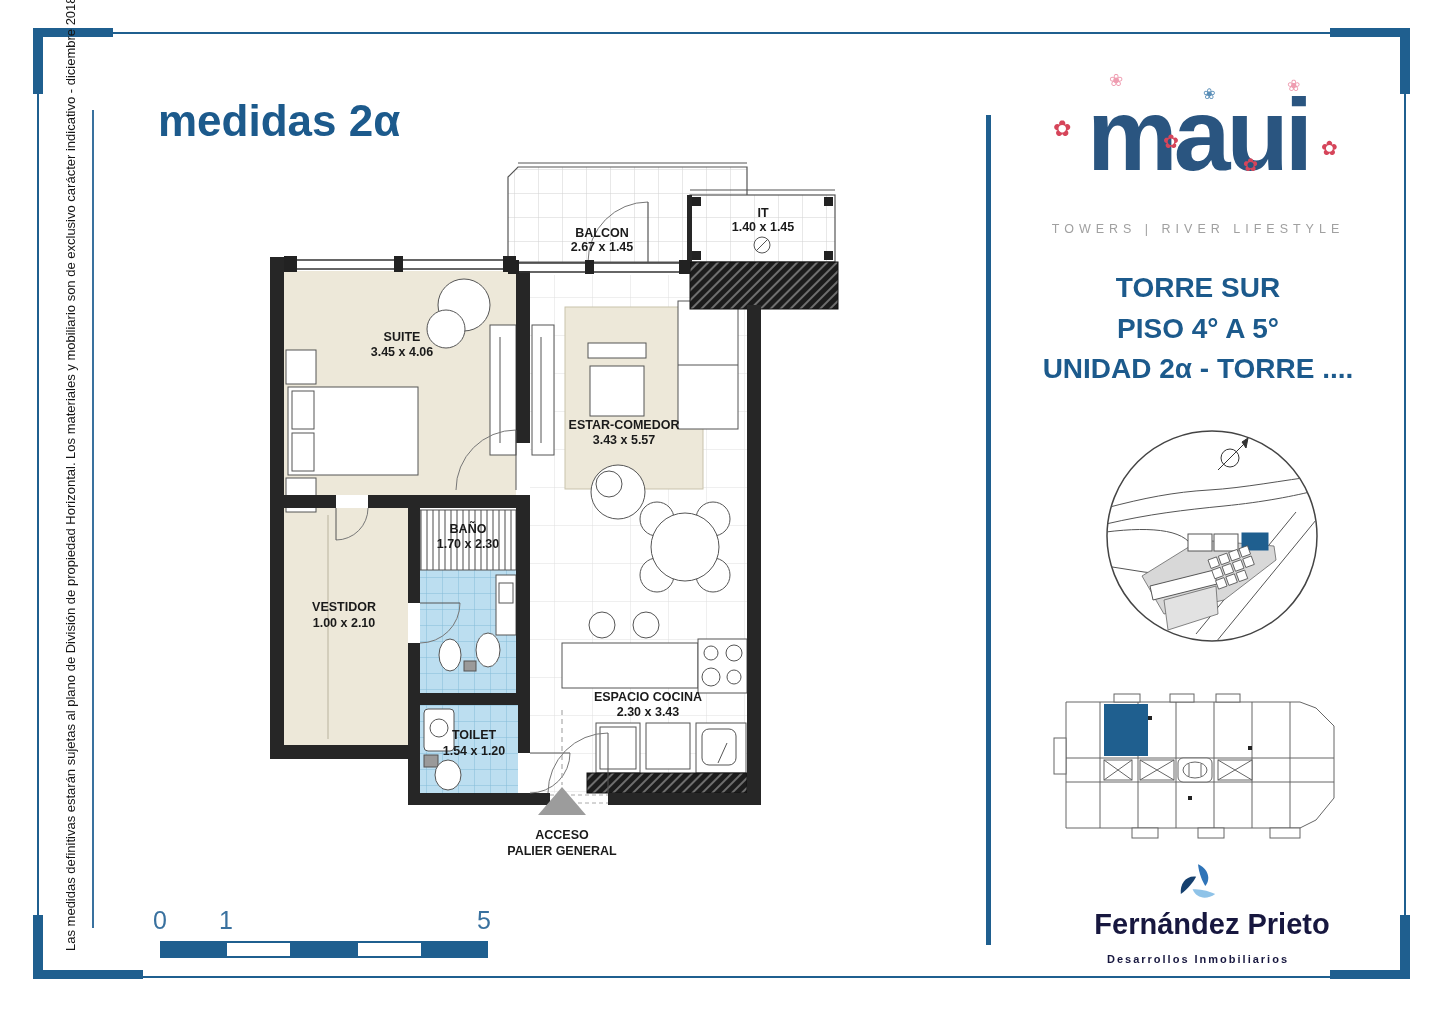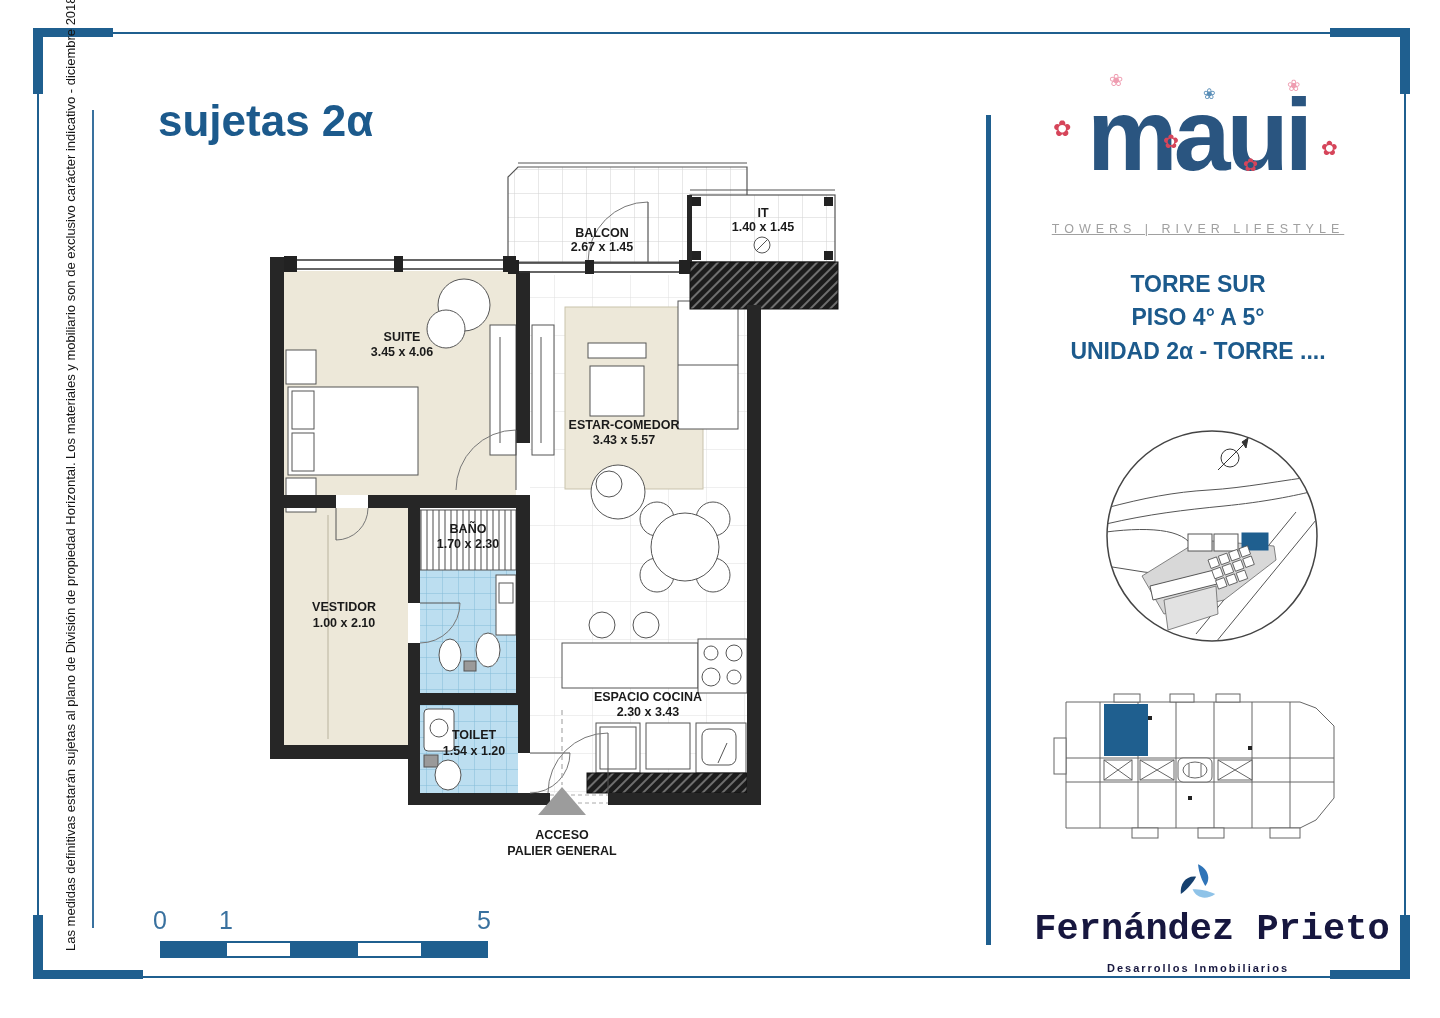--- a/index.html
+++ b/index.html
@@ -46,30 +46,30 @@
   .seg.b { background:#1f5f8f; } .seg.w { background:#fff; }
 
   
   .right-panel { position:absolute; left:991px; top:60px; width:414px; height:900px; }
   .maui-logo { position:relative; width:100%; height:160px; text-align:center; }
   .maui-text { font-family:Liberation Sans, sans-serif; font-weight:bold; font-size:102px;
                color:#2a5580; letter-spacing:-4px; line-height:150px; }
   .flower { position:absolute; line-height:1; pointer-events:none; }
   .fl-red { color:#d6455a; } .fl-pink { color:#ef9db1; } .fl-blue { color:#5b8fb8; }
   .maui-tagline { margin-top:2px; text-align:center; color:#a0a0a0; font-size:12.5px;
-                  letter-spacing:5px;text-decoration:underline; }
-  .location { margin-top:32px; text-align:center; font-size:23px; font-weight:bold;
+                  letter-spacing:5px; }
+  .location { margin-top:32px; text-align:center; font-size:28px; font-weight:bold;
               color:#1c5a8c; line-height:1.45; }
 
   .site-map { position:absolute; left:113px; top:368px; width:216px; height:216px; }
   .key-plan { position:absolute; left:57px; top:626px; width:304px; height:160px; }
 
   .fp-block { position:absolute; left:0; top:800px; width:414px; text-align:center; }
   .fp-mark  { width:48px; height:48px; }
-  .fp-name  { font-family:Liberation Mono, monospace; font-weight:bold; font-size:37px;
+  .fp-name  { font-family:Liberation Sans, sans-serif; font-weight:bold; font-size:29px;
               color:#17173f; margin-top:-4px;padding-left:28px; }
   .fp-tag   { font-size:11px; font-weight:bold; color:#17173f; letter-spacing:2px; margin-top:12px; }
 </style>
 </head>
 <body>
 
 <div class="canvas">
 
   <div>
     <div class="frame-line frame-top"></div>
@@ -83,21 +83,21 @@
     <div class="corner c-bl-v"></div>
       <div class="corner c-bl-h"></div>
     <div class="corner c-br-v"></div>
       <div class="corner c-br-h"></div>
   </div>
 
   <div class="sidebar-note">Las medidas definitivas estarán sujetas al plano de División de propiedad Horizontal. Los materiales y mobiliario son de exclusivo carácter indicativo - diciembre 2018</div>
   <div class="sidebar-rule"></div>
   <div class="main-divider"></div>
 
-  <div class="page-title">sujetas 2α</div>
+  <div class="page-title">medidas 2α</div>
 
   <svg class="plan" viewBox="0 0 590 740">
     <defs>
       <pattern id="tile24" width="24" height="24" patternUnits="userSpaceOnUse">
         <rect width="24" height="24" fill="#ffffff"></rect>
         <path d="M24 0H0V24" fill="none" stroke="#d2d2d2" stroke-width="1"></path>
       </pattern>
       <pattern id="tile38" width="38" height="38" patternUnits="userSpaceOnUse">
         <rect width="38" height="38" fill="#ffffff"></rect>
         <path d="M38 0H0V38" fill="none" stroke="#e0e0e0" stroke-width="1"></path>

